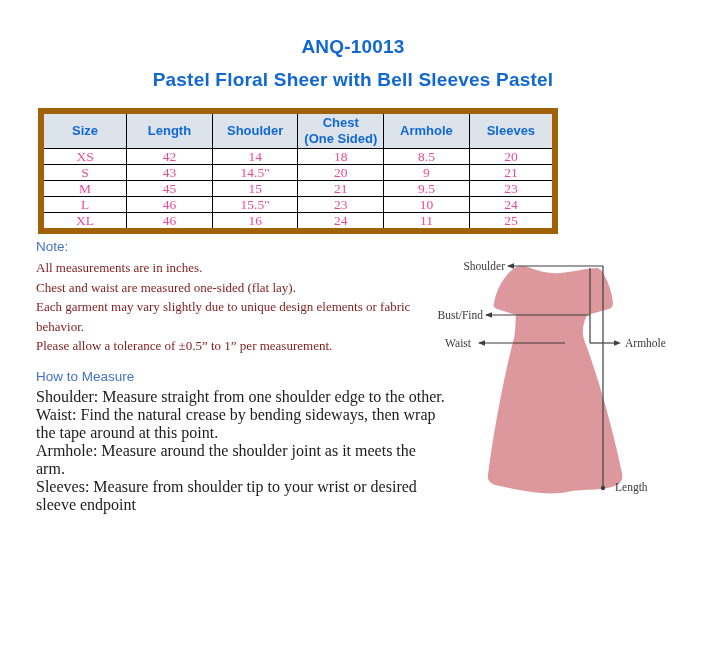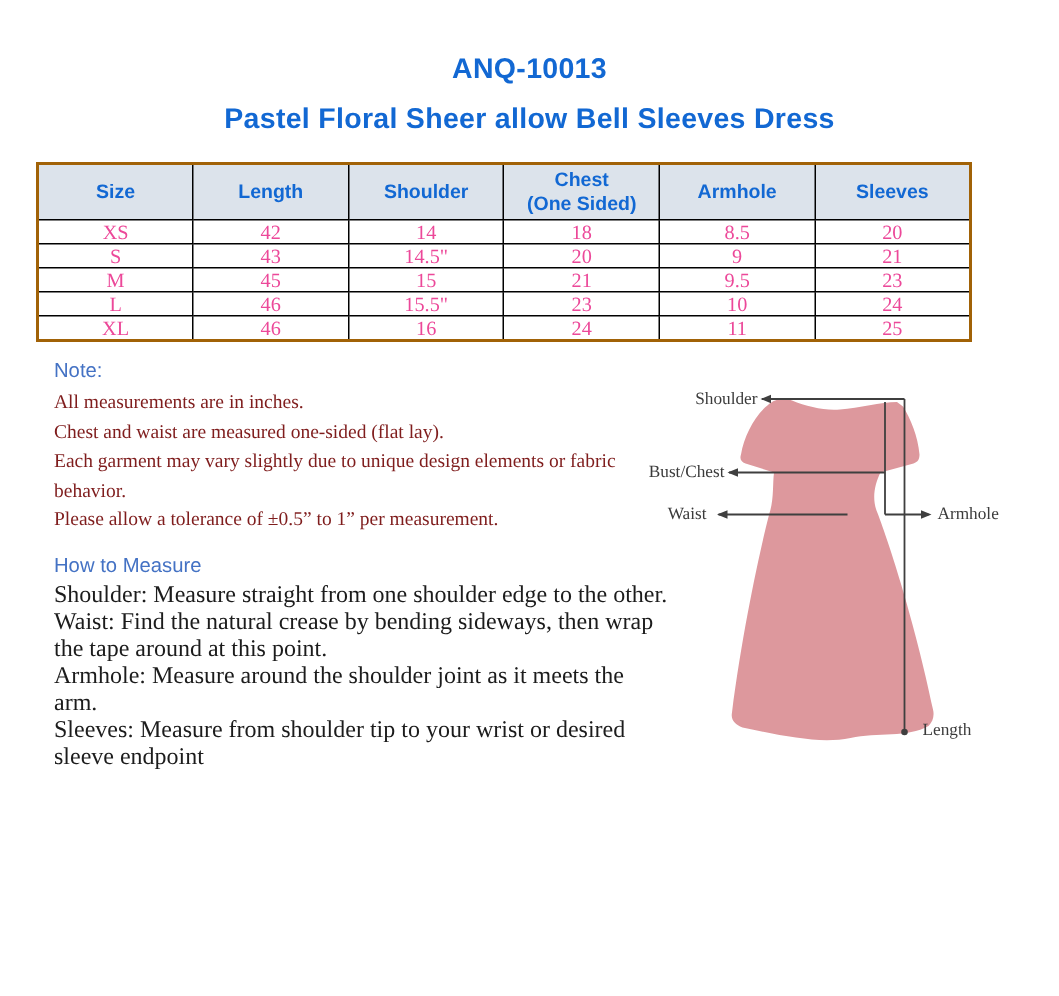--- a/index.html
+++ b/index.html
@@ -22,26 +22,26 @@
       font-weight: bold;
       font-size: 19px;
       color: #1268d3;
       letter-spacing: 0.2px;
     }
     .title1 { top: 16px; }
     .title2 { top: 49px; }
 
     table.size-chart {
       position: absolute;
-      left: 24px;
+      left: 38px;
       top: 88px;
-      width: 624px;
+      width: 520px;
       border-collapse: collapse;
       table-layout: fixed;
-      border: 2px solid #a16207;
+      border: 6px solid #a16207;
     }
     .size-chart th {
       background: #dce3eb;
       color: #1268d3;
       font-family: "Liberation Sans", sans-serif;
       font-weight: bold;
       font-size: 13px;
       height: 37px;
       border: 1px solid #000;
       text-align: center;
@@ -104,21 +104,21 @@
       white-space: nowrap;
     }
     .anchor-right { transform: translateX(-100%); }
   </style>
 </head>
 <body>
 
 <div class="page">
 
   <div class="title title1">ANQ-10013</div>
-  <div class="title title2">Pastel Floral Sheer allow Bell Sleeves Dress</div>
+  <div class="title title2">Pastel Floral Sheer with Bell Sleeves Pastel</div>
 
   <table class="size-chart">
     <thead>
       <tr>
         <th>Size</th>
         <th>Length</th>
         <th>Shoulder</th>
         <th>Chest
 (One Sided)</th>
         <th>Armhole</th>
@@ -221,19 +221,19 @@
         <line x1="51" y1="70" x2="155" y2="70"></line>
         <polygon points="50,70 57,67.2 57,72.8" stroke="none"></polygon>
         <line x1="44" y1="98" x2="130" y2="98"></line>
         <polygon points="43,98 50,95.2 50,100.8" stroke="none"></polygon>
         <line x1="155" y1="23" x2="155" y2="98"></line>
         <line x1="155" y1="98" x2="184" y2="98"></line>
         <polygon points="186,98 179,95.2 179,100.8" stroke="none"></polygon>
       </g>
     </svg>
     <span class="dlabel anchor-right" style="left:70px; top:15px;">Shoulder</span>
-    <span class="dlabel anchor-right" style="left:48px; top:64px;">Bust/Chest</span>
+    <span class="dlabel anchor-right" style="left:48px; top:64px;">Bust/Find</span>
     <span class="dlabel anchor-right" style="left:36px; top:92px;">Waist</span>
     <span class="dlabel" style="left:190px; top:92px;">Armhole</span>
     <span class="dlabel" style="left:180px; top:236px;">Length</span>
   </div>
 
 </div>
 
 </body></html>

